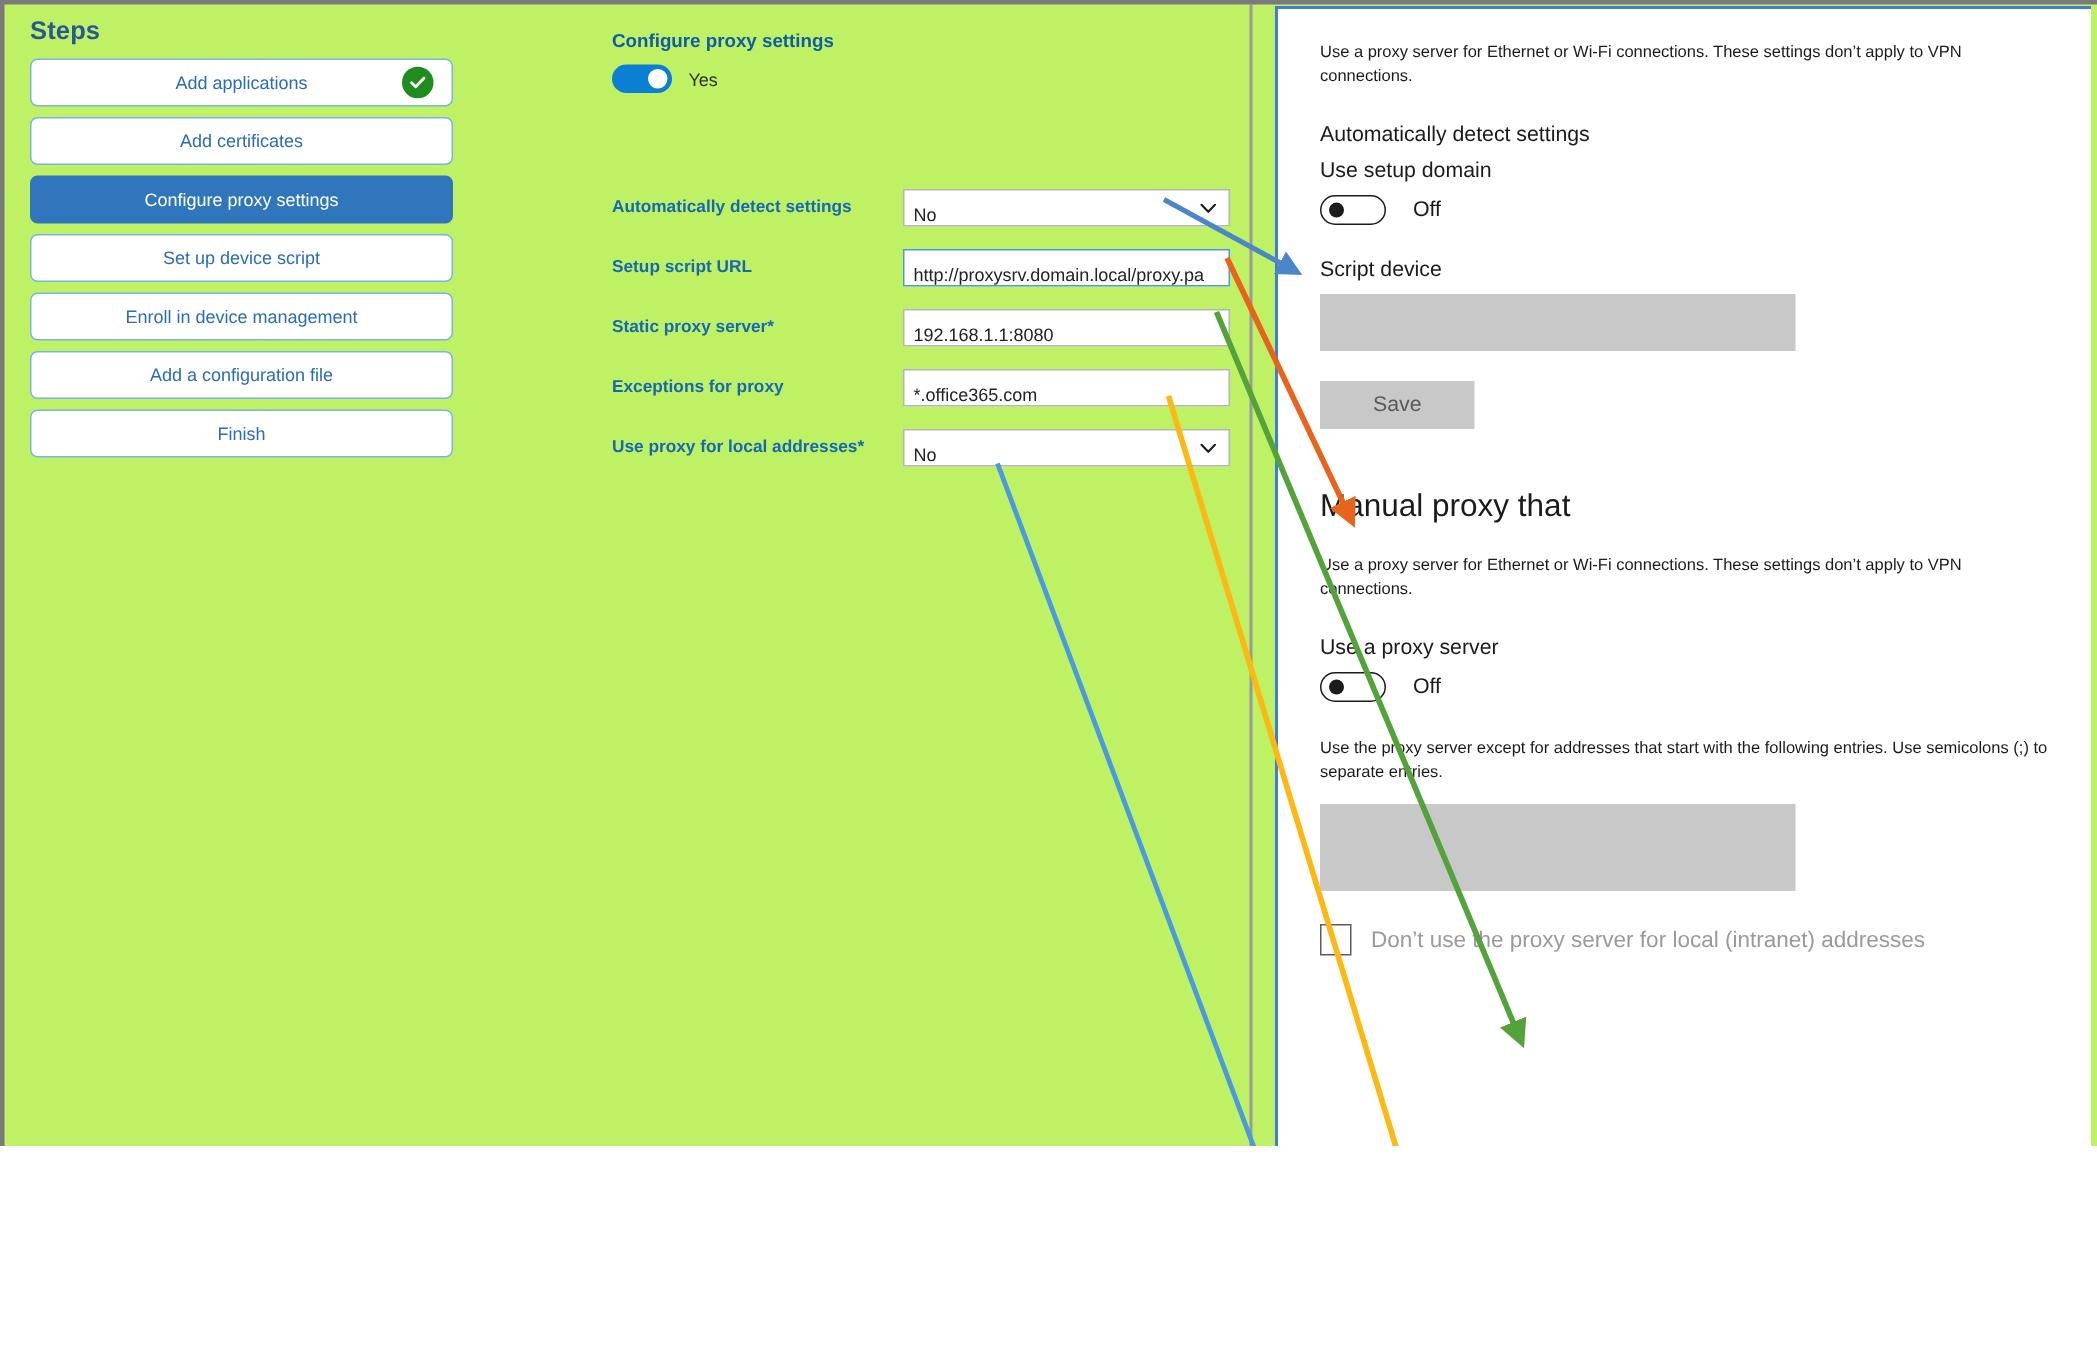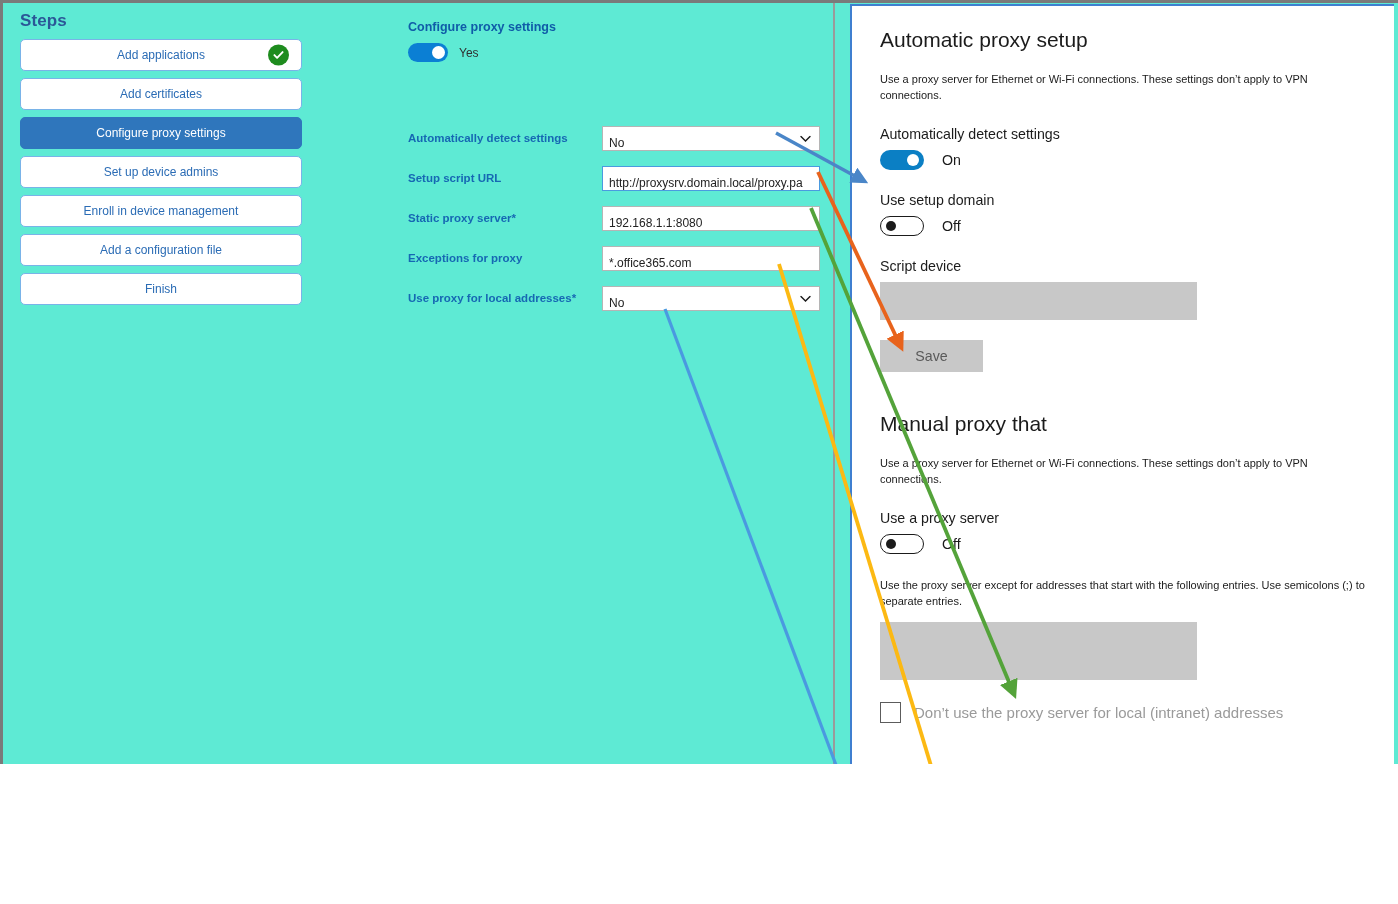--- a/index.html
+++ b/index.html
@@ -5,21 +5,21 @@
   * { box-sizing: border-box; }
   html, body {
     margin: 0; padding: 0;
     background: #ffffff;
     font-family: "Liberation Sans", "DejaVu Sans", sans-serif;
   }
   #root {
     position: relative;
     width: 1398px;
     height: 764px;
-    background: #5eead4;
+    background: #bef264;
     overflow: hidden;
   }
 
   
   .frame-top {
     position: absolute; left: 0; top: 0; width: 1398px; height: 3px;
     background: #7a7a7a;
   }
   .frame-left {
     position: absolute; left: 0; top: 0; width: 3px; height: 904px;
@@ -186,21 +186,21 @@
 
     <div class="step-btn">
       <span>Add certificates</span>
     </div>
 
     <div class="step-btn active">
       <span>Configure proxy settings</span>
     </div>
 
     <div class="step-btn">
-      <span>Set up device admins</span>
+      <span>Set up device script</span>
     </div>
 
     <div class="step-btn">
       <span>Enroll in device management</span>
     </div>
 
     <div class="step-btn">
       <span>Add a configuration file</span>
     </div>
 
@@ -270,30 +270,23 @@
             <path d="M1 1 L5.5 5.6 L10 1" stroke="#1b1b1b" stroke-width="1.4" fill="none" stroke-linecap="round"></path>
           </svg>
       </div>
     </div>
 
   </div>
 
   <div class="win-panel">
     <div class="win-inner">
 
-      <div class="win-h1">Automatic proxy setup</div>
       <div class="win-p">Use a proxy server for Ethernet or Wi-Fi connections. These settings don’t apply to VPN connections.</div>
 
       <div class="win-label">Automatically detect settings</div>
-      <div class="win-toggle-row">
-        <div class="wtog on">
-            <div class="wknob"></div>
-          </div>
-        <span class="wtog-text">On</span>
-      </div>
 
       <div class="win-label">Use setup domain</div>
       <div class="win-toggle-row">
         <div class="wtog off">
             <div class="wknob"></div>
           </div>
         <span class="wtog-text">Off</span>
       </div>
 
       <div class="win-label">Script device</div>

